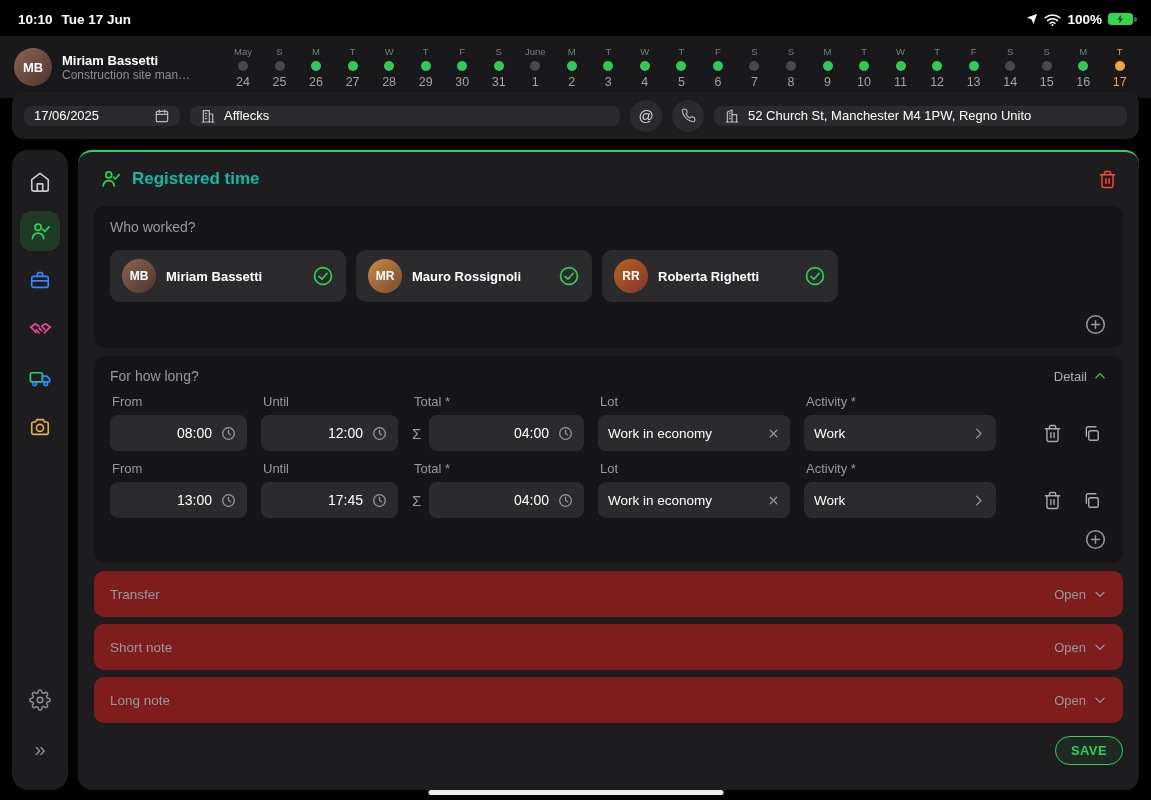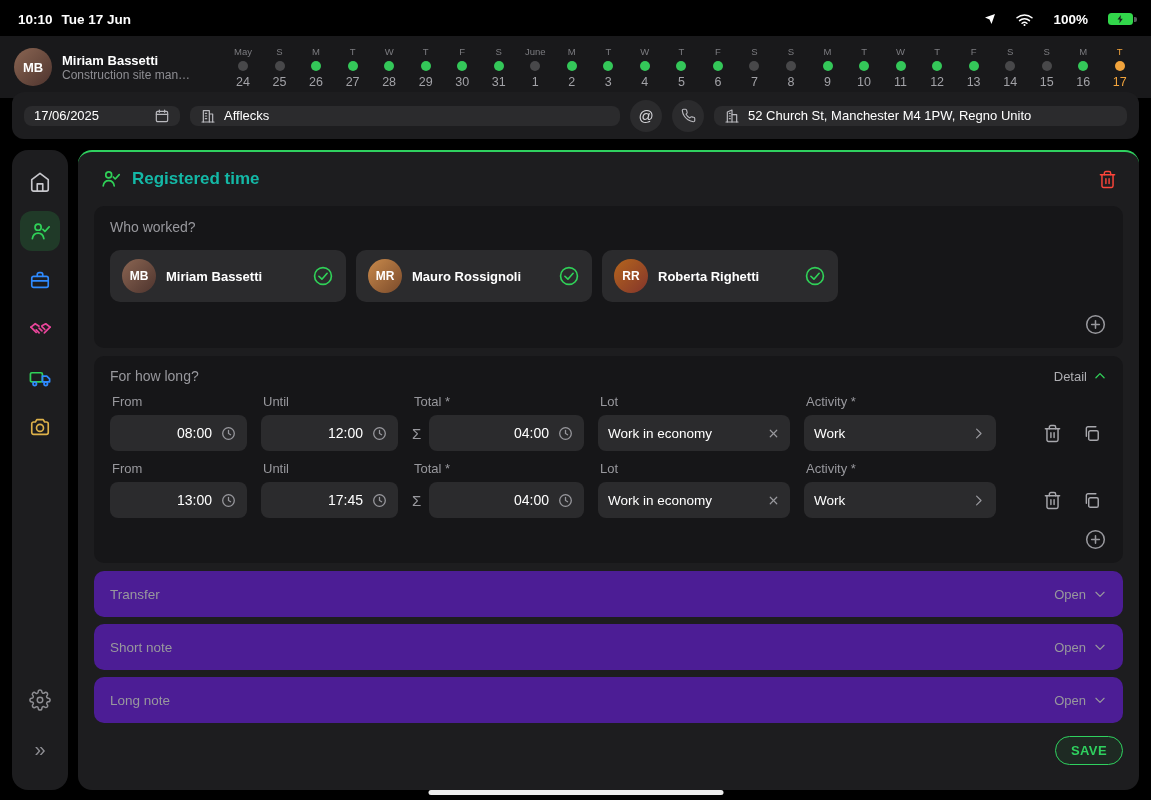--- a/index.html
+++ b/index.html
@@ -10,21 +10,21 @@
     color:#fff;
     overflow:hidden;
     position:relative;
   }
   svg { display:block; }
 
   
   .status-bar { height:36px; display:flex; justify-content:space-between; align-items:center;
     padding:2px 18px 0 18px; font-size:13.5px; font-weight:700; }
   .status-left { display:flex; gap:9px; }
-  .status-right { display:flex; align-items:center; gap:20px; }
+  .status-right { display:flex; align-items:center; gap:6px; }
   .battery { width:25px; height:12px; border-radius:3.5px; background:#32d74b; position:relative;
     display:inline-flex; align-items:center; justify-content:center; }
   .battery::after { content:""; position:absolute; right:-3.5px; top:3.5px; width:2.5px; height:5px;
     background:#5a5a5e; border-radius:0 2px 2px 0; }
 
   
   .header { height:62px; background:#19191b; display:flex; align-items:center; padding:0 14px; gap:10px; }
   .user { display:flex; align-items:center; gap:10px; width:202px; flex:none; }
   .avatar { width:38px; height:38px; border-radius:50%; display:flex; align-items:center; justify-content:center;
     font-size:13px; font-weight:700; color:#fff; flex:none; }
@@ -92,21 +92,21 @@
     padding:0 10px; font-size:13.5px; cursor:pointer; }
   .inp.time { justify-content:flex-end; gap:8px; font-size:14px;text-align:right; }
   .inp .trail { margin-left:auto; display:inline-flex; color:#98989d; }
   .total-wrap { display:flex; align-items:center; gap:8px; }
   .total-wrap .inp { flex:1; }
   .sigma { color:#98989d; font-size:15px; }
   .row-icons { display:flex; justify-content:flex-end; align-items:center; align-self:end; height:36px;
     gap:20px; padding-right:6px; color:#a8a8ad; }
   .ric { cursor:pointer; display:inline-flex; }
 
-  .bar { height:46px; background:#4c1d95; border-radius:10px; margin-bottom:7px; display:flex;
+  .bar { height:46px; background:#7f1d1d; border-radius:10px; margin-bottom:7px; display:flex;
     align-items:center; padding:0 16px; cursor:pointer; }
   .bar-label { font-size:13.5px; color:#98989d; }
   .bar-action { margin-left:auto; display:flex; align-items:center; gap:7px; color:#98989d; font-size:13px; }
 
   .save-row { display:flex; justify-content:flex-end; margin-top:13px; }
   .save-btn { background:rgba(48,209,88,0.08); border:1.5px solid #2fd15f; color:#2fd15f;
     border-radius:16px; padding:6px 15px; font-size:13px; font-weight:700; letter-spacing:0.4px;
     font-family:inherit; cursor:pointer; }
 
   .home-indicator { position:absolute; bottom:5px; left:50%; transform:translateX(-50%);

